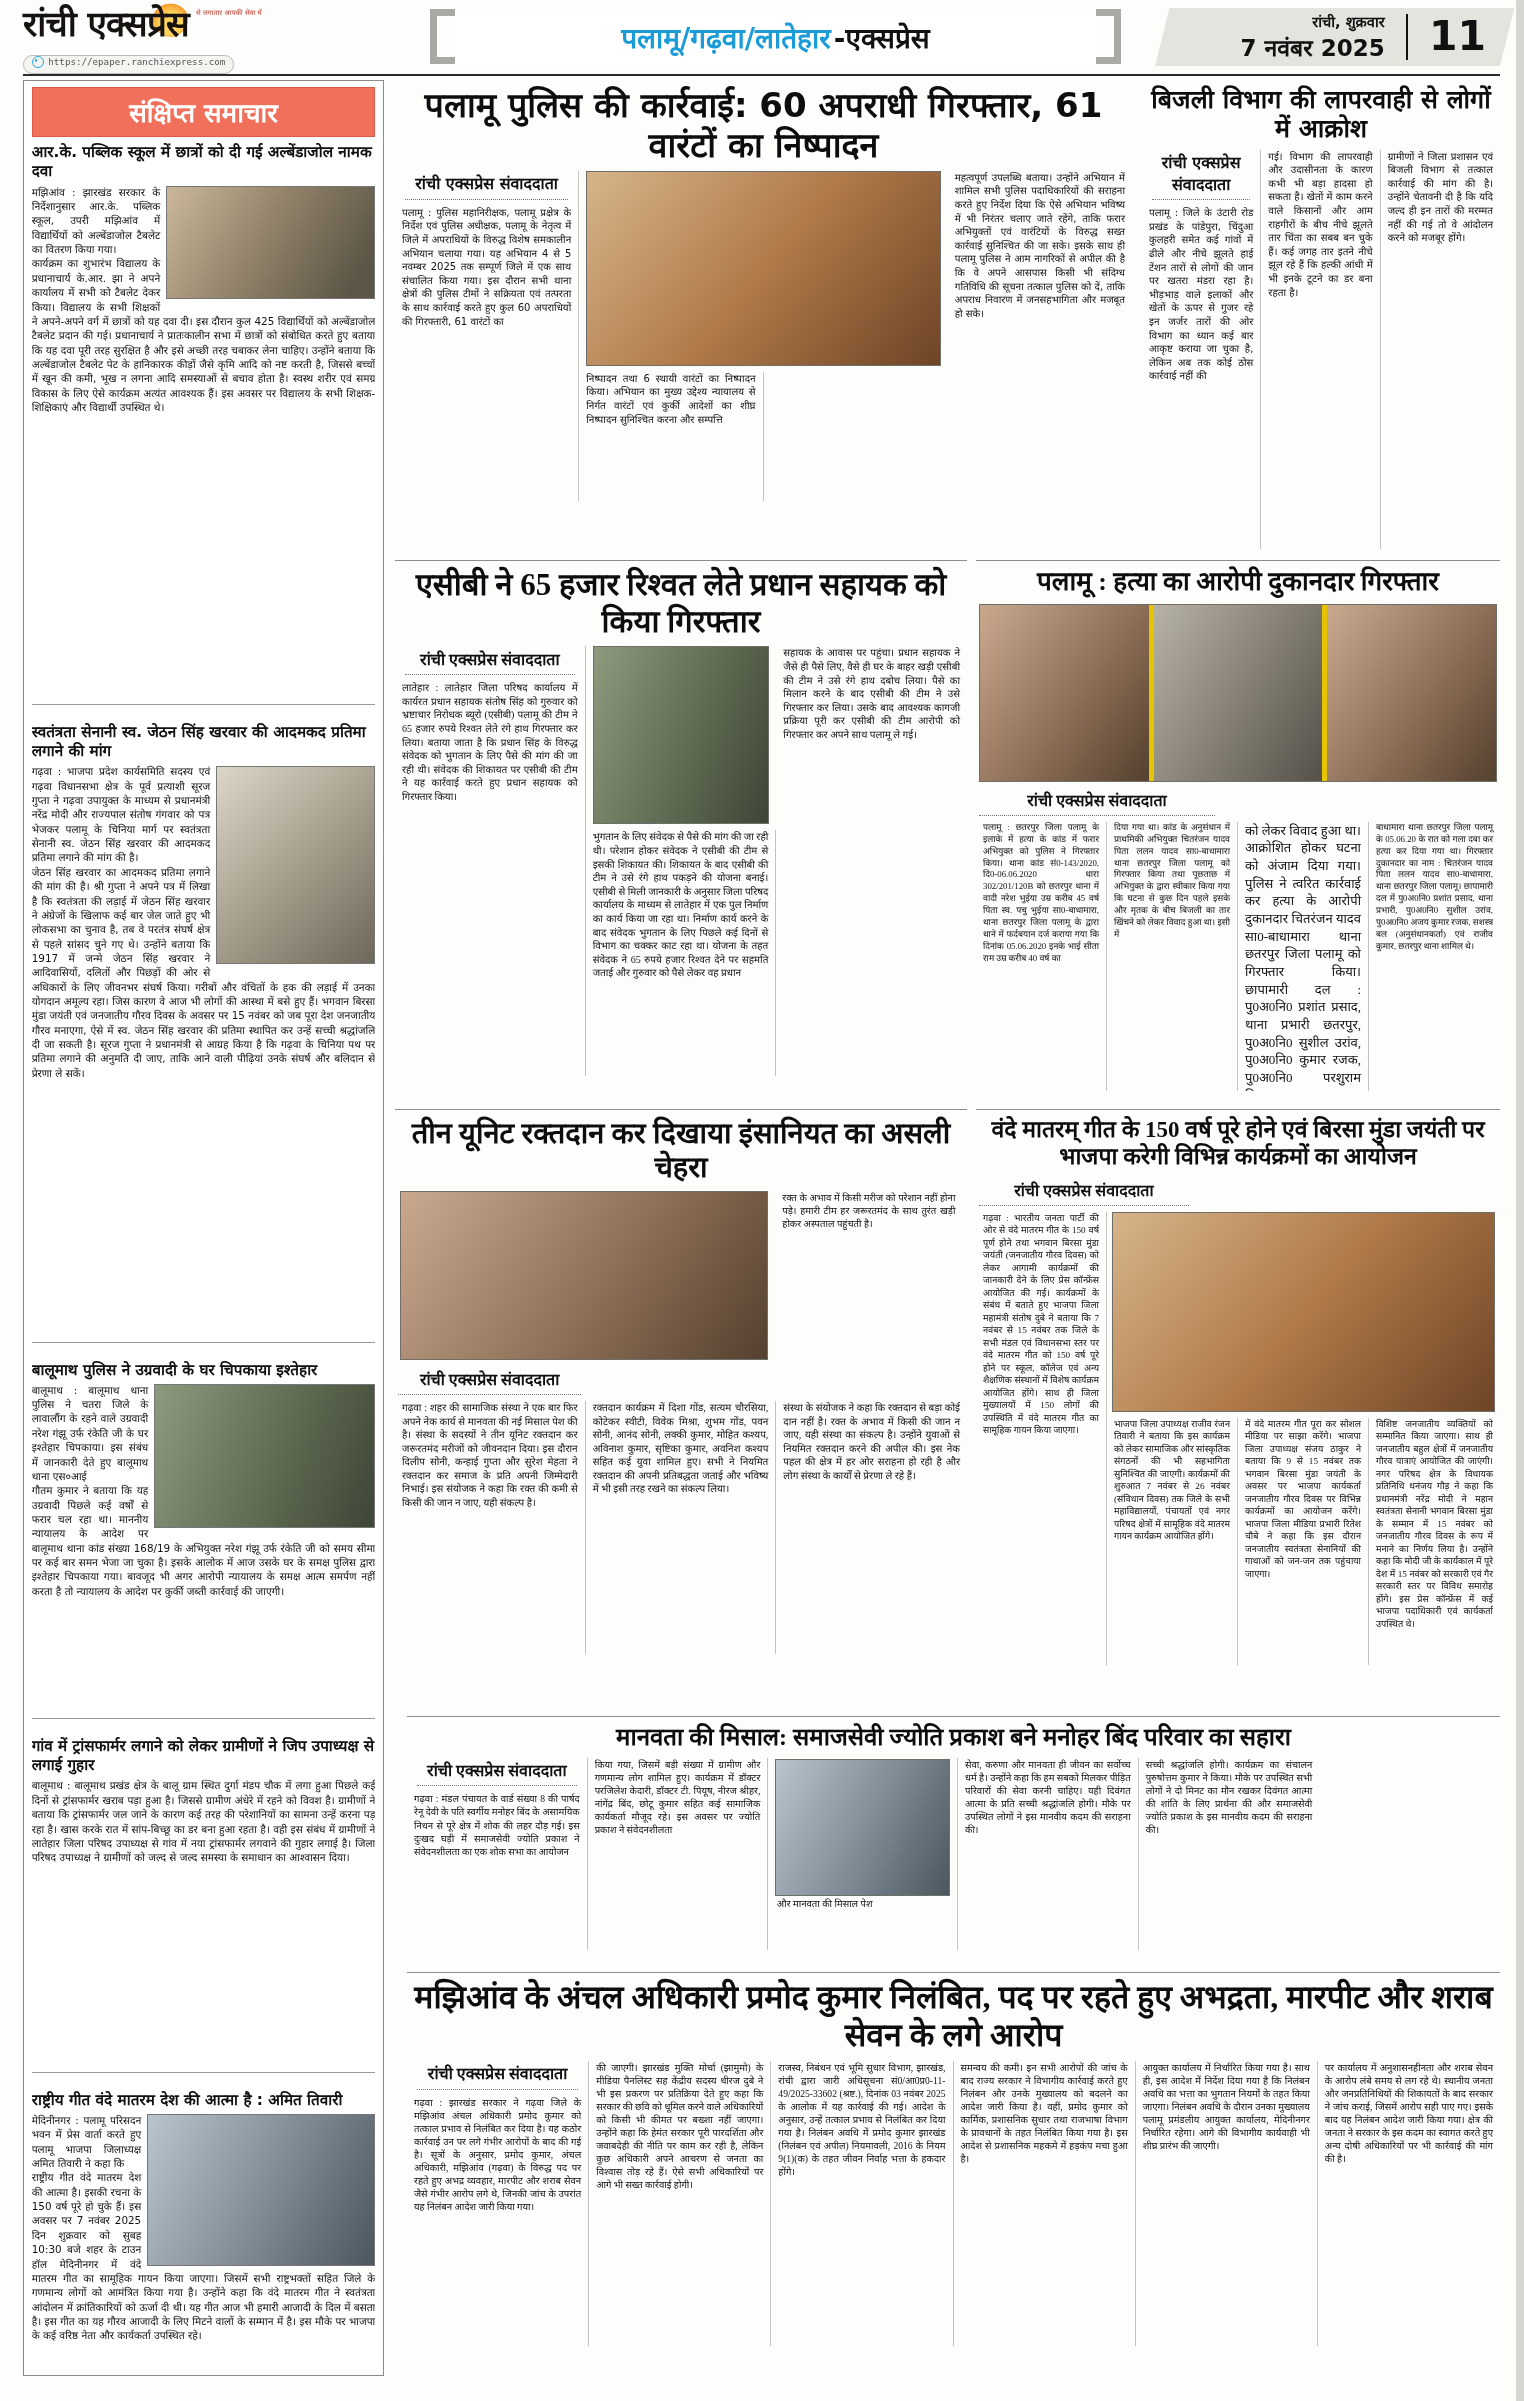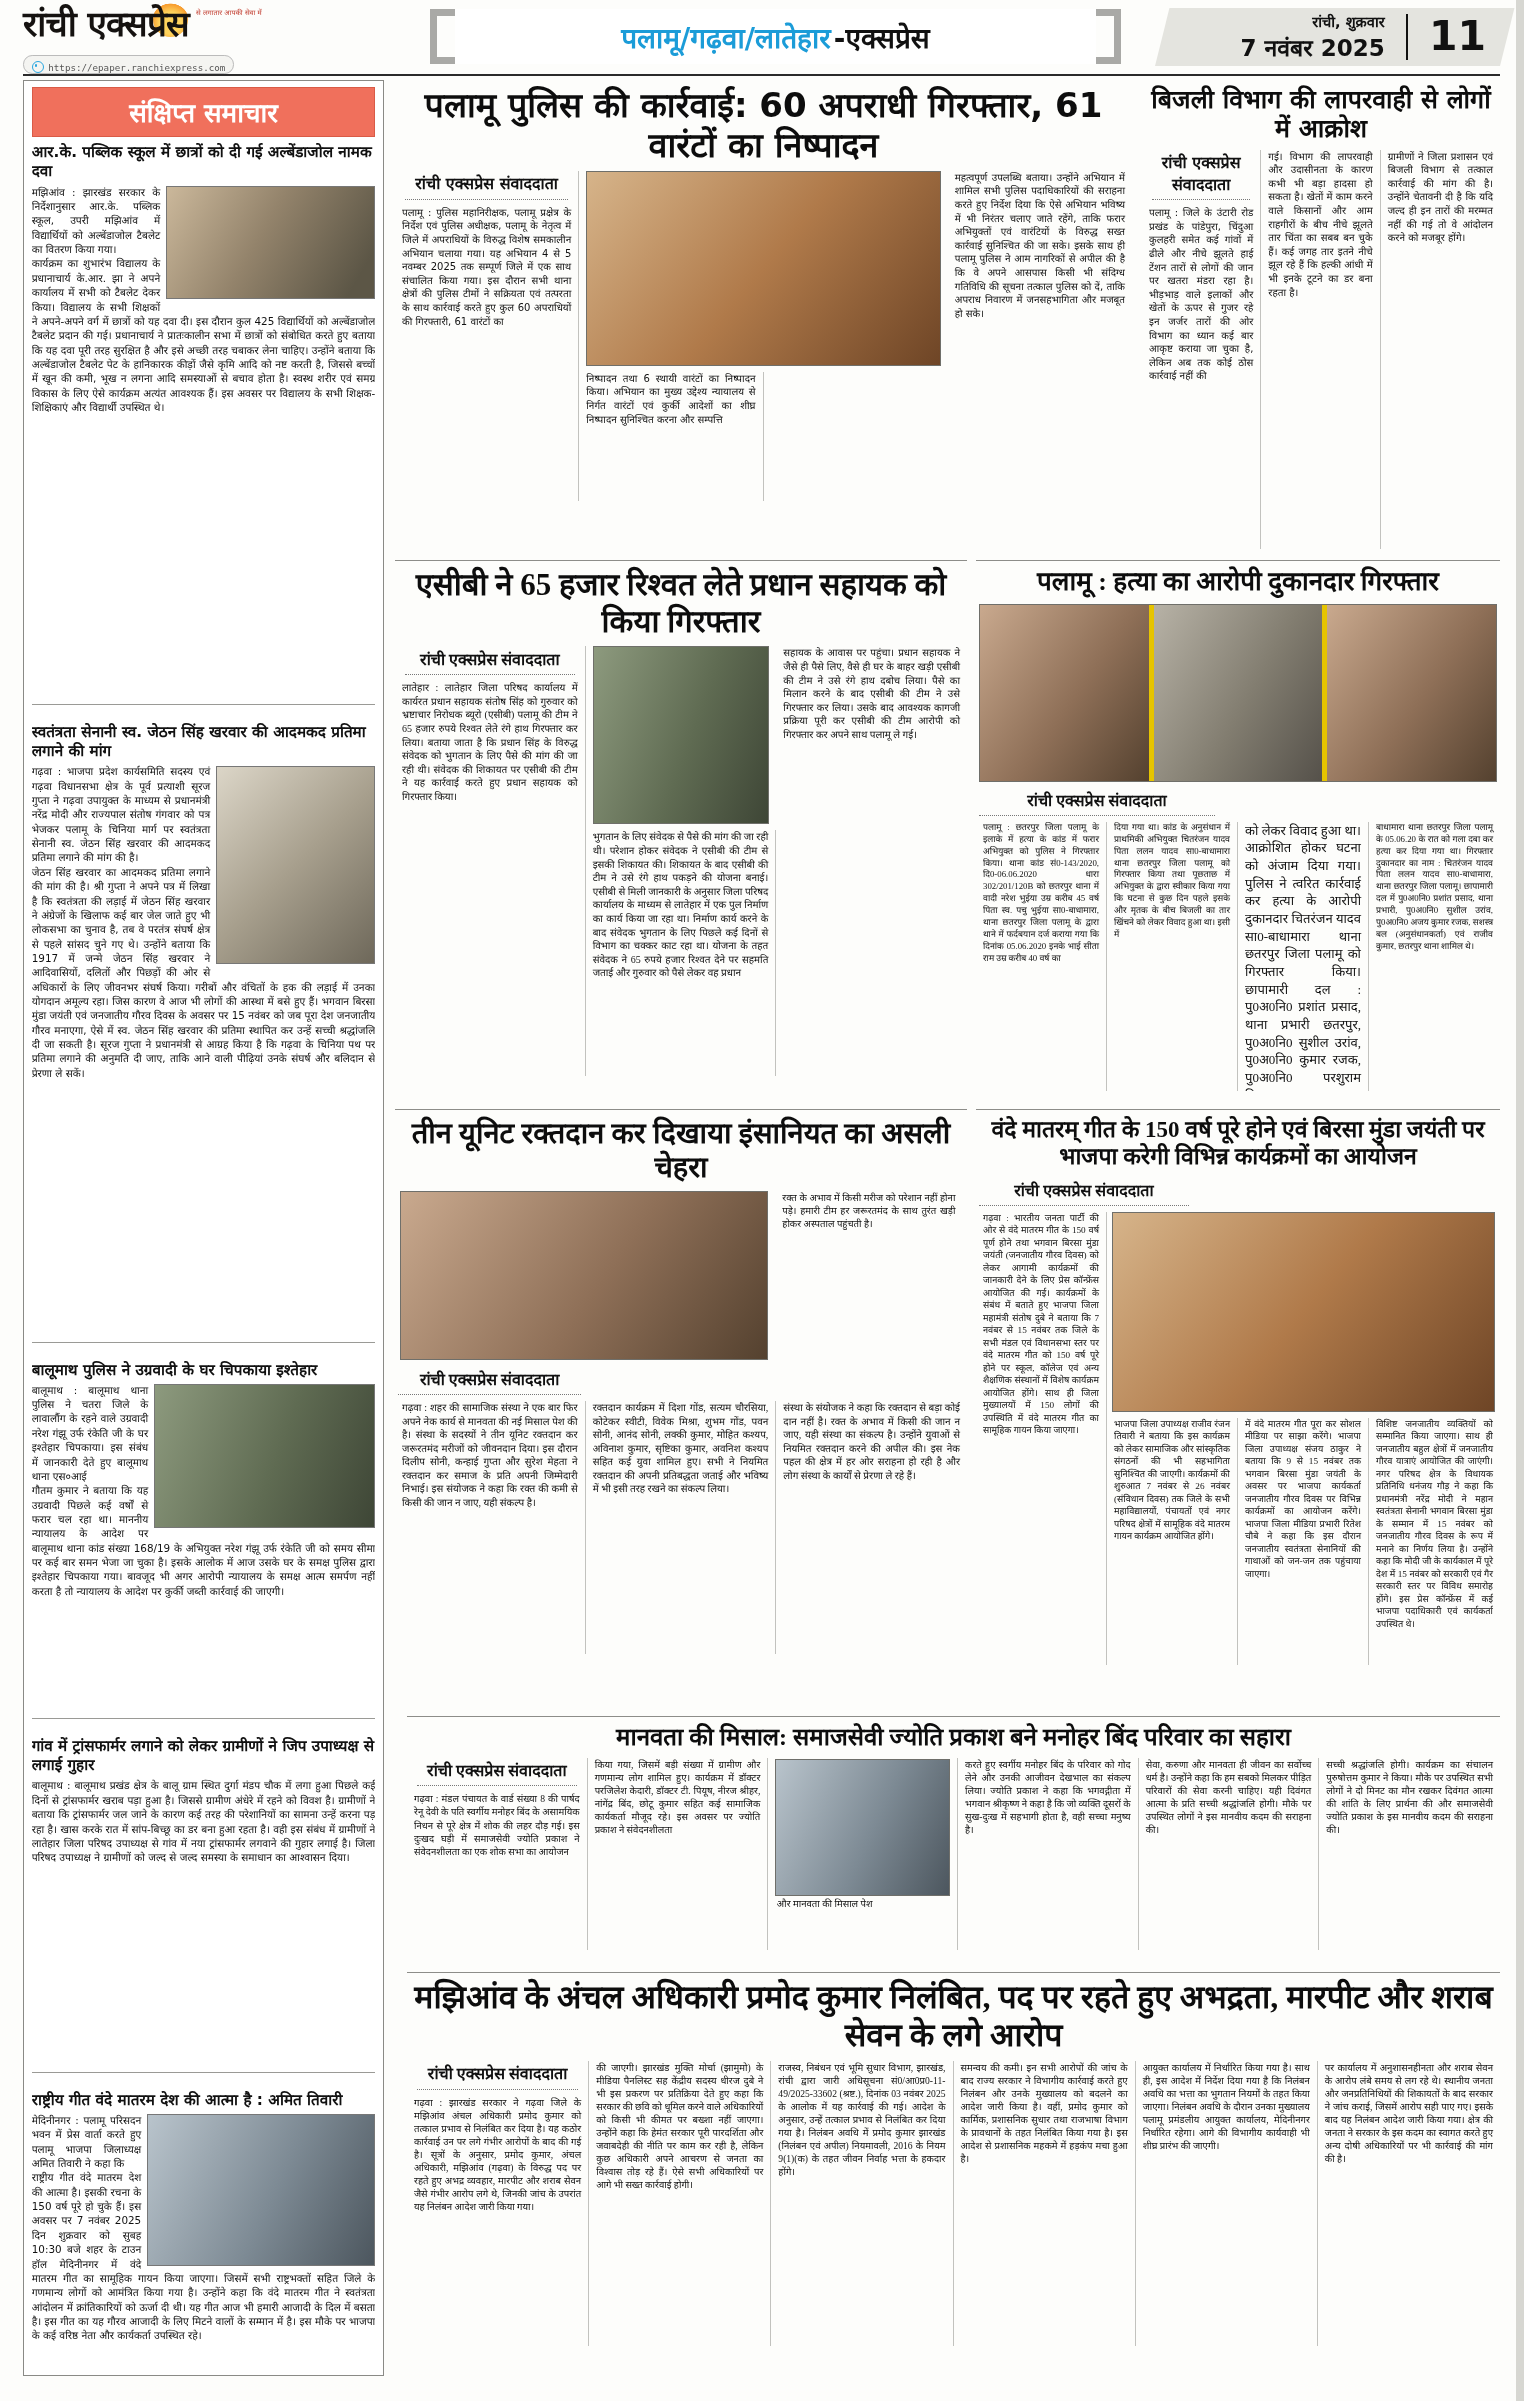--- a/index.html
+++ b/index.html
@@ -6,21 +6,21 @@
   .page{position:relative;width:1524px;height:2401px;background:#fdfdfb;
         font-family:"DejaVu Sans",sans-serif;color:#111;overflow:hidden;}
   .edge-strip{position:absolute;right:0;top:0;width:7.7px;height:100%;background:#d7d7d2;}
 
   
   .masthead{position:absolute;left:23px;top:6.1px;width:361px;height:48px;}
   .logo-text{font-size:35px;font-weight:800;letter-spacing:-0.8px;color:#151210;line-height:1.05;position:relative;z-index:2;}
   .sun{position:absolute;left:130px;top:-4.6px;width:35px;height:35px;border-radius:50%;
        background:radial-gradient(circle at 50% 60%, #ffd35c 0 40%, #f79b2e 70%, rgba(247,155,46,0) 72%);z-index:1;}
   .logo-tagline{position:absolute;left:173px;top:1.5px;font-size:7px;color:#c0392b;z-index:3;white-space:nowrap;}
-  .url-pill{position:absolute;left:23px;top:55px;height:17px;display:flex;align-items:flex-end;gap:4.6px;
+  .url-pill{position:absolute;left:23px;top:55px;height:17px;display:flex;align-items:flex-start;gap:4.6px;
             border:0.8px solid #bbb;border-radius:9.2px;background:#f4f4f1;padding:0 7.7px;font-family:"DejaVu Sans Mono",monospace;
             font-size:9.2px;color:#555;}
   .touch-icon{width:10px;height:10px;border:1.5px solid #2aa7e0;border-radius:50%;position:relative;}
   .touch-icon::after{content:"";position:absolute;left:2.3px;top:2.3px;width:2.3px;height:2.3px;border-radius:50%;background:#2aa7e0;}
   .section-banner{position:absolute;left:430px;top:9.2px;width:691px;height:55px;display:flex;align-items:stretch;}
   .bracket{width:18.4px;border:7.7px solid #a9a9a6;}
   .bracket.l{border-right:none;}
   .bracket.r{border-left:none;}
   .banner-inner{flex:1;display:flex;align-items:center;justify-content:center;background:#fff;
                 font-size:28px;font-weight:800;white-space:nowrap;}
@@ -232,21 +232,20 @@
     <div class="cols" style="grid-template-columns:1fr 1fr 1.05fr 1fr 1fr 1fr;height:192px">
       <div class="col" style="font-size:9.6px">
         <div class="byline">रांची एक्सप्रेस संवाददाता</div>
         <span>गढ़वा : मंडल पंचायत के वार्ड संख्या 8 की पार्षद रेनू देवी के पति स्वर्गीय मनोहर बिंद के असामयिक निधन से पूरे क्षेत्र में शोक की लहर दौड़ गई। इस दुःखद घड़ी में समाजसेवी ज्योति प्रकाश ने संवेदनशीलता का एक शोक सभा का आयोजन</span>
       </div>
       <div class="col" style="font-size:9.6px">किया गया, जिसमें बड़ी संख्या में ग्रामीण और गणमान्य लोग शामिल हुए। कार्यक्रम में डॉक्टर परजिलेश केदारी, डॉक्टर टी. पियूष, नीरज श्रीहर, नांगेंद्र बिंद, छोटू कुमार सहित कई सामाजिक कार्यकर्ता मौजूद रहे। इस अवसर पर ज्योति प्रकाश ने संवेदनशीलता</div>
       <div class="col" style="padding-top:1.5px">
         <div class="photo ph-e" style="height:137px"></div>
         <div class="caption">और मानवता की मिसाल पेश</div>
       </div>
-      <div class="col" style="font-size:9.6px">करते हुए स्वर्गीय मनोहर बिंद के परिवार को गोद लेने और उनकी आजीवन देखभाल का संकल्प लिया। ज्योति प्रकाश ने कहा कि भगवद्गीता में भगवान श्रीकृष्ण ने कहा है कि जो व्यक्ति दूसरों के सुख-दुःख में सहभागी होता है, वही सच्चा मनुष्य है।</div>
       <div class="col" style="font-size:9.6px">सेवा, करुणा और मानवता ही जीवन का सर्वोच्च धर्म है। उन्होंने कहा कि हम सबको मिलकर पीड़ित परिवारों की सेवा करनी चाहिए। यही दिवंगत आत्मा के प्रति सच्ची श्रद्धांजलि होगी। मौके पर उपस्थित लोगों ने इस मानवीय कदम की सराहना की।</div>
       <div class="col last" style="font-size:9.6px">सच्ची श्रद्धांजलि होगी। कार्यक्रम का संचालन पुरुषोत्तम कुमार ने किया। मौके पर उपस्थित सभी लोगों ने दो मिनट का मौन रखकर दिवंगत आत्मा की शांति के लिए प्रार्थना की और समाजसेवी ज्योति प्रकाश के इस मानवीय कदम की सराहना की।</div>
     </div>
   </div>
 
   <div class="article toprule" style="left:407px;top:1972px;width:1093px;height:405px;padding-top:4.6px">
     <h2 class="hl" style="font-size:32px">मझिआंव के अंचल अधिकारी प्रमोद कुमार निलंबित, पद पर रहते हुए अभद्रता, मारपीट और शराब सेवन के लगे आरोप</h2>
     <div class="cols" style="grid-template-columns:repeat(6,1fr);height:285px">
       <div class="col" style="font-size:9.6px">
         <div class="byline">रांची एक्सप्रेस संवाददाता</div>

